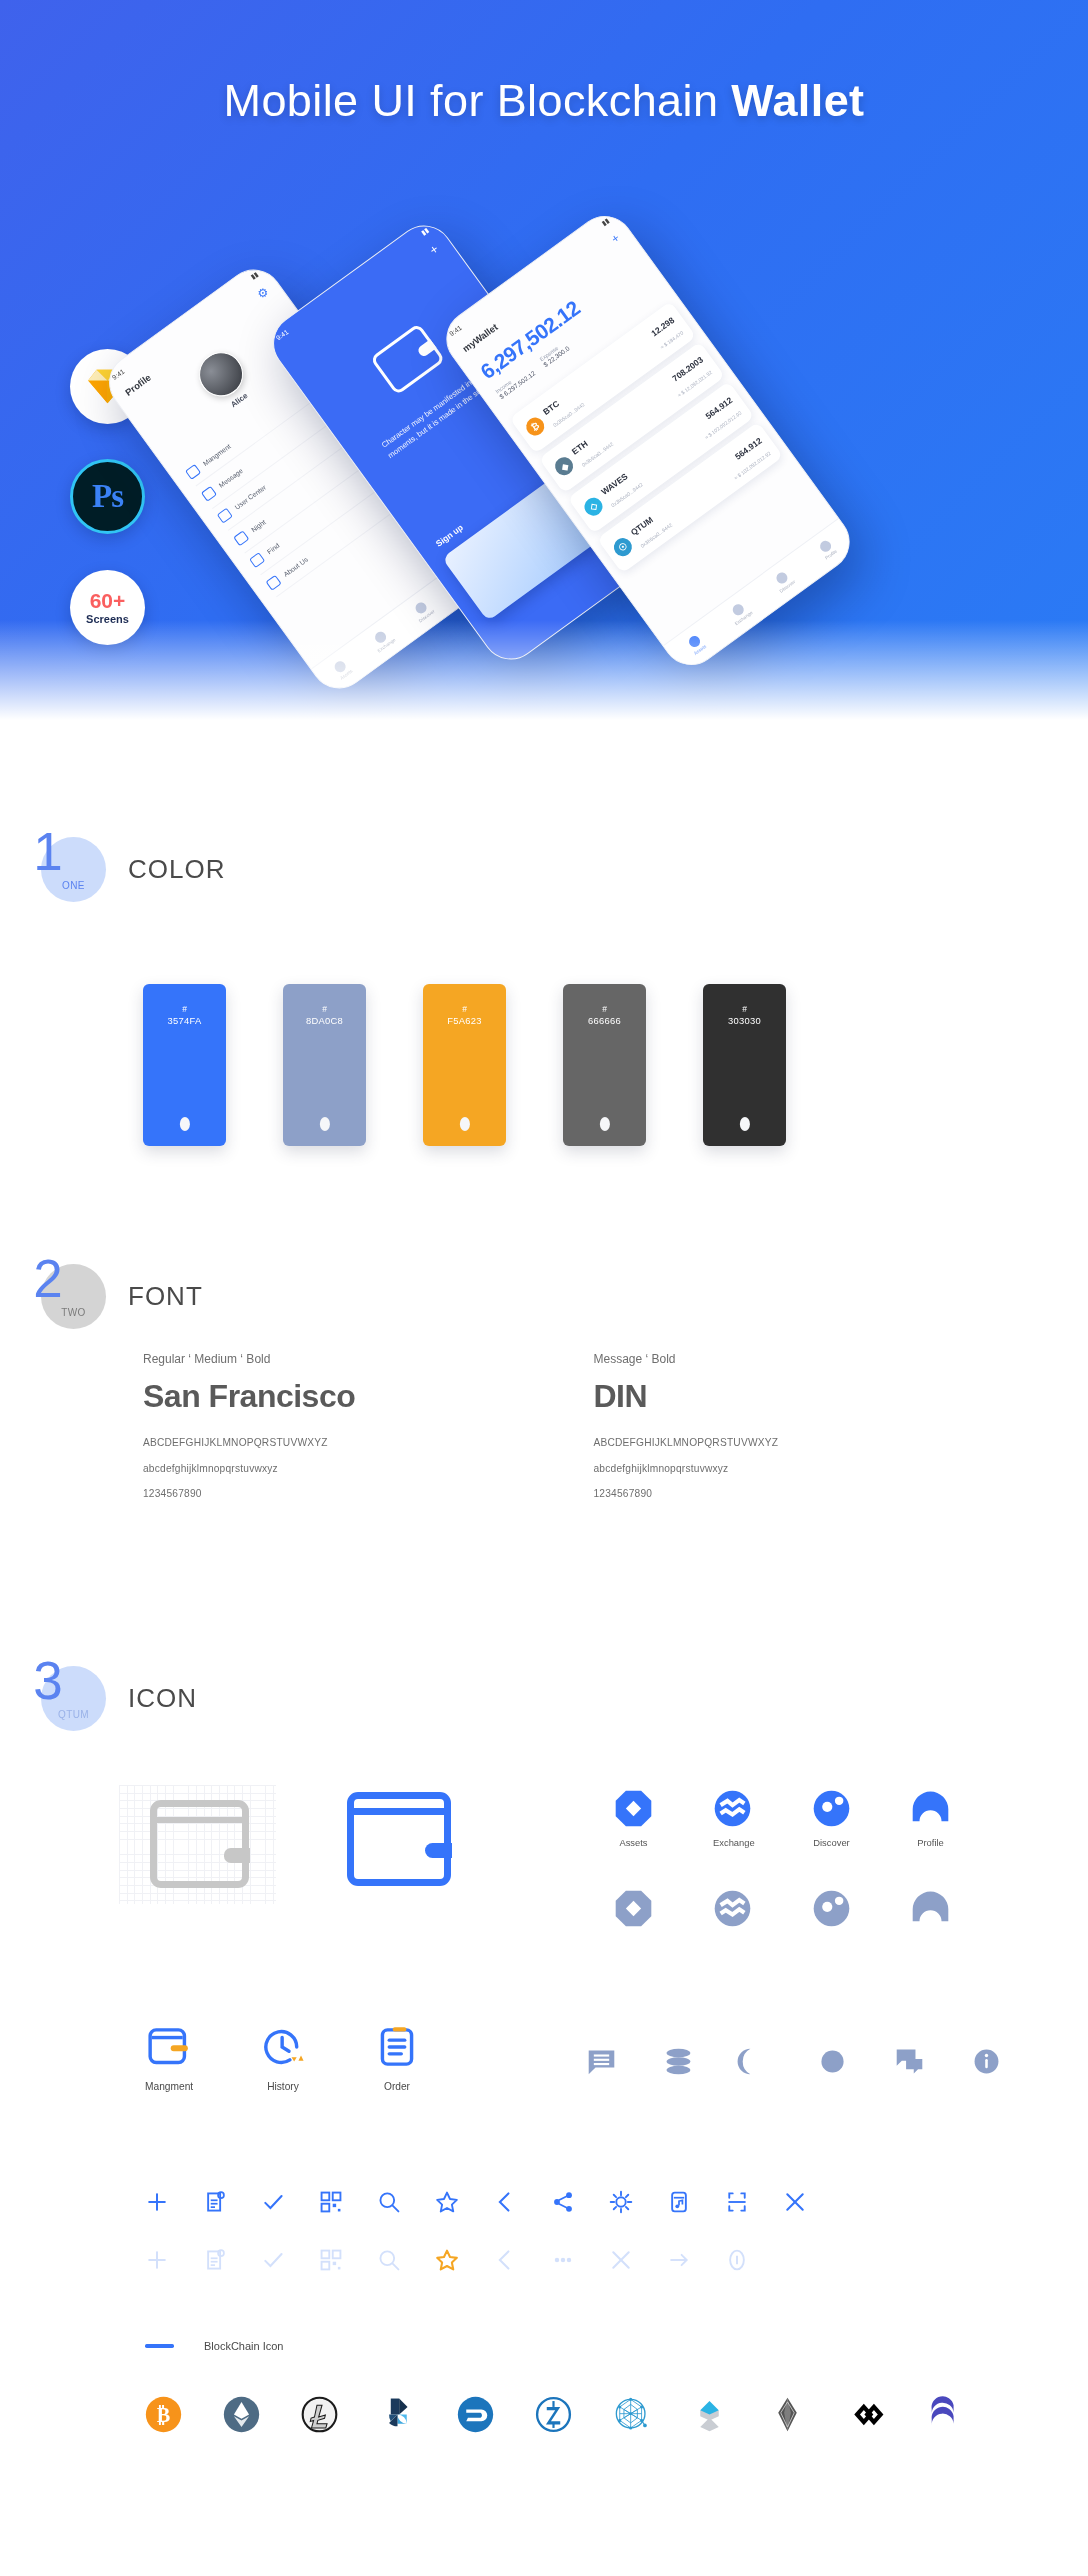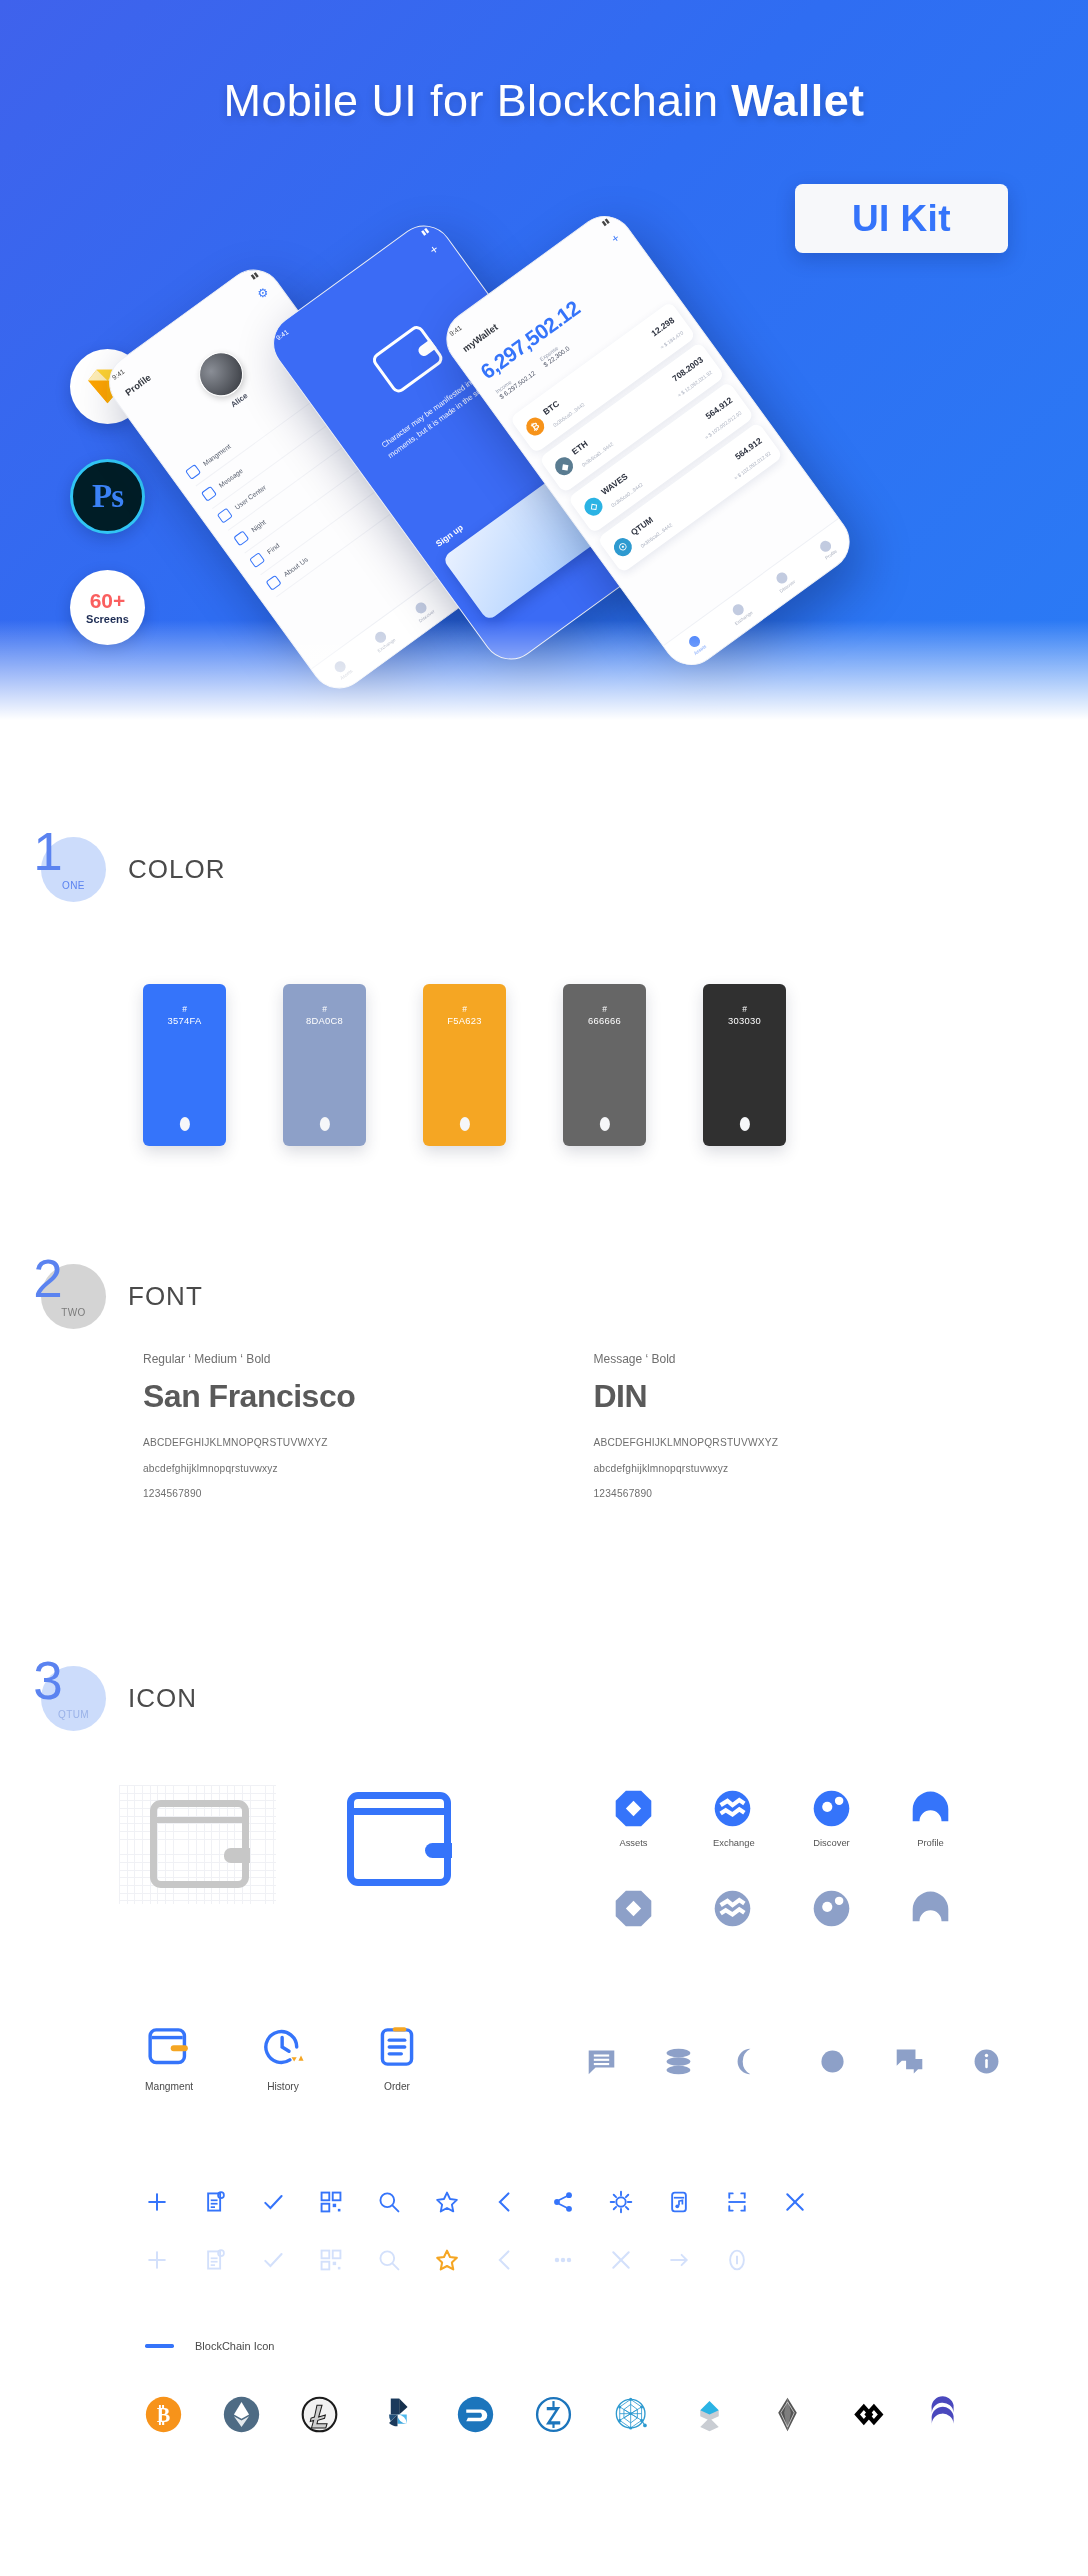--- a/index.html
+++ b/index.html
@@ -195,43 +195,40 @@
   .featicon .cap { margin-top: 10.2px; font-size: 10.2px; color: #4a4a4a; }
 
   .grayicons { position: absolute; left: 587px; top: 2047px; display: flex; gap: 48px; align-items: center; }
   .grayicons .gi { width: 29px; height: 29px; }
 
   .toolrow { position: absolute; left: 145px; display: flex; gap: 34px; align-items: center; }
   .toolrow.r1 { top: 2190px; }
   .toolrow.r2 { top: 2248px; }
   .toolrow .ti { width: 24px; height: 24px; display: flex; align-items: center; justify-content: center; }
 
-  .bc-label { position: absolute; left: 145px; top: 2340px; display: flex; align-items: center; gap: 21px; }
+  .bc-label { position: absolute; left: 145px; top: 2340px; display: flex; align-items: center; gap: 30px; }
   .bc-label .line { width: 29px; height: 3.4px; border-radius: 1.7px; background: #3574FA; }
   .bc-label .txt { font-size: 11px; color: #4a4a4a; }
 
   .bcicons { position: absolute; left: 145px; top: 2396px; display: flex; gap: 41px; align-items: center; }
   .bcicons .bi { width: 37px; height: 37px; }
 
   svg { display: block; overflow: visible; }
 </style>
 </head>
 <body>
 
 <div class="page">
 
   <div class="hero">
 
     <div class="hero-title">
       <span>Mobile UI for Blockchain </span><span class="bold">Wallet</span>
     </div>
 
-    <div class="ui-kit-badge">
-      <span>UI Kit</span>
-    </div>
 
     <div class="badge badge-sketch">
       <svg width="43" height="37" viewBox="0 0 50 44">
         <polygon points="12,2 38,2 48,15 25,42 2,15" fill="#FDB300"></polygon>
         <polygon points="12,2 25,15 38,2" fill="#FDD231"></polygon>
         <polygon points="2,15 25,15 25,42" fill="#FEA500"></polygon>
         <polygon points="48,15 25,15 25,42" fill="#FDAD00"></polygon>
         <polygon points="12,2 2,15 25,15" fill="#FEEEB7"></polygon>
         <polygon points="38,2 48,15 25,15" fill="#FEEEB7"></polygon>
       </svg>

